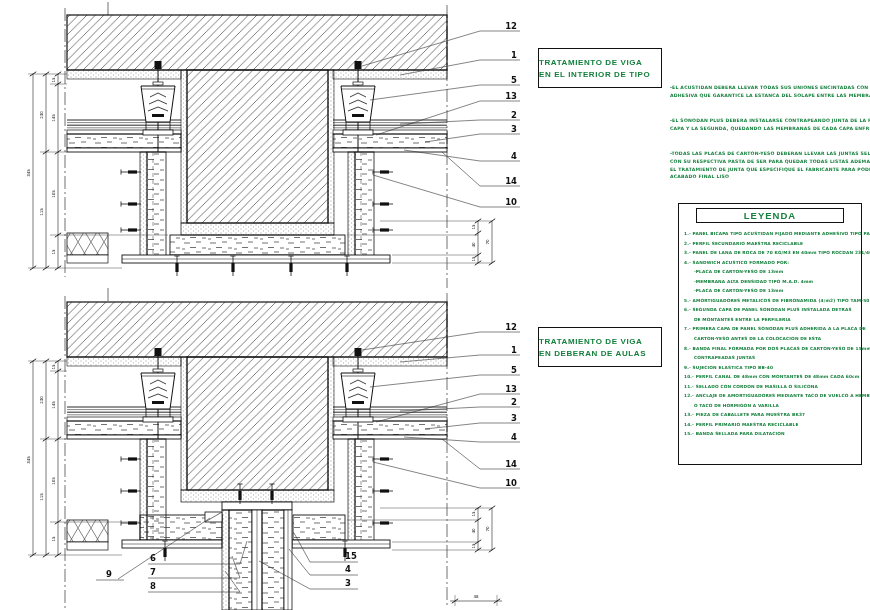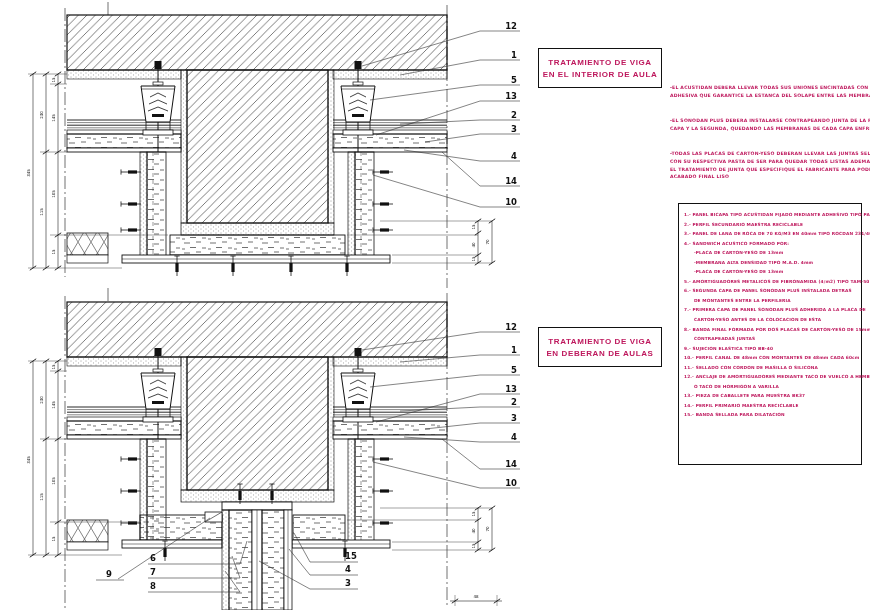--- a/index.html
+++ b/index.html
@@ -1,26 +1,26 @@
 <!DOCTYPE html>
 <html><head>
 <meta charset="utf-8">
 <style>
   html,body{margin:0;padding:0;background:#fff;}
   .canvas{position:relative;width:870px;height:610px;background:#fff;overflow:hidden;
-          font-family:"Liberation Sans",sans-serif;color:#be185d;}
+          font-family:"Liberation Sans",sans-serif;color:#15803d;}
   svg{position:absolute;left:0;top:0;}
   .cl{stroke:#333;fill:none;stroke-width:0.7;stroke-dasharray:13 3 2 3;}
   .ldr{stroke:#333;fill:none;stroke-width:0.6;}
   .ext{stroke:#444;fill:none;stroke-width:0.5;}
   .dimln{stroke:#222;fill:none;stroke-width:0.6;}
   text.co{font:700 8.5px "DejaVu Sans",sans-serif;fill:#111;}
   text.dm{font:4px "DejaVu Sans",sans-serif;fill:#111;}
   .titlebox{position:absolute;border:1.4px solid #111;background:#fff;
-            display:flex;flex-direction:column;justify-content:center;align-items:center;
+            display:flex;flex-direction:column;justify-content:center;
             gap:3px;}
   .titlebox .t{font:700 8px "Liberation Sans",sans-serif;letter-spacing:0.6px;white-space:nowrap;}
   .notes{position:absolute;left:670px;top:84px;width:196px;}
   .notes .nline{font:600 4.6px "DejaVu Sans",sans-serif;line-height:7.6px;white-space:nowrap;letter-spacing:0.2px;}
   .notes .gap{height:9px;}
   .notes .b{font-weight:800;}
   .legend{position:absolute;left:678px;top:203px;width:184px;height:262px;border:1.3px solid #111;background:#fff;box-sizing:border-box;}
   .legend-titlebox{margin:4px auto 0 auto;width:146px;border:1px solid #111;text-align:center;
                    font:700 9.5px "Liberation Sans",sans-serif;letter-spacing:1px;padding:1px 0;}
   .legend-items{margin:6px 4px 0 5px;}
@@ -345,21 +345,21 @@
       <path class="ldr" d="M289,549 L310,575 H358"></path>
           <text class="co" x="345" y="572">4</text>
       <path class="ldr" d="M259,561 L310,589 H358"></path>
           <text class="co" x="345" y="586">3</text>
     </g>
   </g>
 </svg>
 
 <div class="titlebox" style="left:538px;top:48px;width:122px;height:38px;">
   <div class="t">TRATAMIENTO DE VIGA</div>
-  <div class="t">EN EL INTERIOR DE AULA</div>
+  <div class="t">EN EL INTERIOR DE TIPO</div>
 </div>
 <div class="titlebox" style="left:538px;top:327px;width:122px;height:38px;">
   <div class="t">TRATAMIENTO DE VIGA</div>
   <div class="t">EN DEBERAN DE AULAS</div>
 </div>
 
 <div class="notes">
   <div class="nline">-EL ACUSTIDAN DEBERA LLEVAR TODAS SUS UNIONES ENCINTADAS CON BANDA</div>
   <div class="nline">ADHESIVA QUE GARANTICE LA ESTANCA DEL SOLAPE ENTRE LAS MEMBRANAS</div>
   <div class="gap"></div>
@@ -368,20 +368,21 @@
   <div class="nline">CAPA Y LA SEGUNDA, QUEDANDO LAS MEMBRANAS DE CADA CAPA ENFRENTADAS</div>
   <div class="gap"></div>
       <div class="gap"></div>
   <div class="nline">-TODAS LAS PLACAS DE CARTON-YESO DEBERAN LLEVAR LAS JUNTAS SELLADAS</div>
   <div class="nline">CON SU RESPECTIVA PASTA DE SER PARA QUEDAR TODAS LISTAS ADEMAS</div>
   <div class="nline b">EL TRATAMIENTO DE JUNTA QUE ESPECIFIQUE EL FABRICANTE PARA PODER DAR</div>
   <div class="nline b">ACABADO FINAL LISO</div>
 </div>
 
 <div class="legend">
+  <div class="legend-titlebox">LEYENDA</div>
   <div class="legend-items">
         <div class="lg-line">1.- PANEL BICAPA TIPO ACUSTIDAN FIJADO MEDIANTE ADHESIVO TIPO PANELFIX</div>
         <div class="lg-line">2.- PERFIL SECUNDARIO MAESTRA RECICLABLE</div>
         <div class="lg-line">3.- PANEL DE LANA DE ROCA DE 70 KG/M3 EN 40mm TIPO ROCDAN 231/40</div>
         <div class="lg-line">4.- SANDWICH ACUSTICO FORMADO POR:</div>
         <div class="lg-line">      -PLACA DE CARTON-YESO DE 13mm</div>
         <div class="lg-line">      -MEMBRANA ALTA DENSIDAD TIPO M.A.D. 4mm</div>
         <div class="lg-line">      -PLACA DE CARTON-YESO DE 13mm</div>
         <div class="lg-line">5.- AMORTIGUADORES METALICOS DE FIBRONAMIDA (4/m2) TIPO TAM-50</div>
         <div class="lg-line">6.- SEGUNDA CAPA DE PANEL SONODAN PLUS INSTALADA DETRAS</div>

